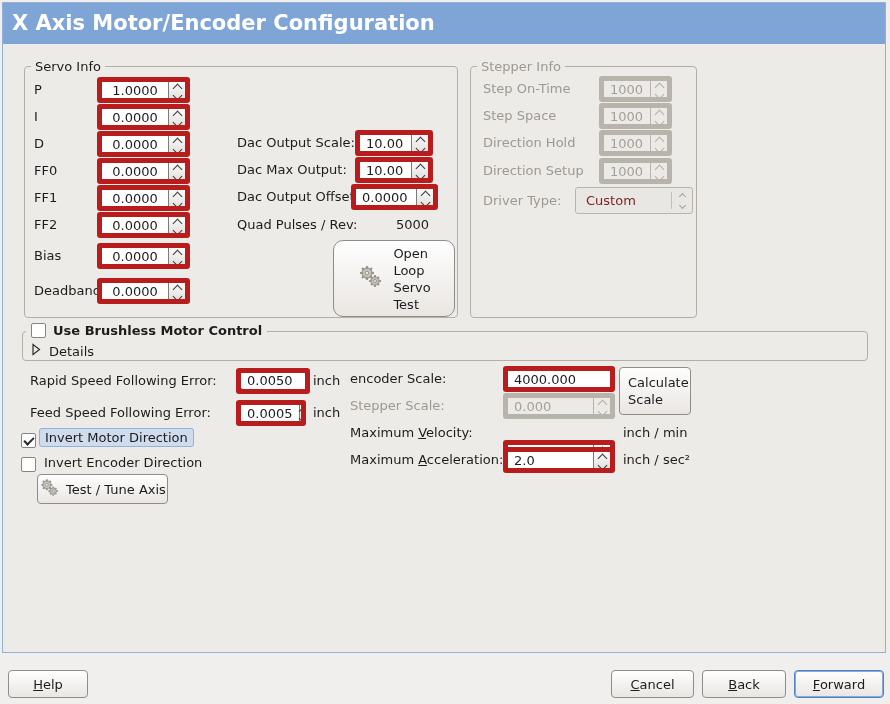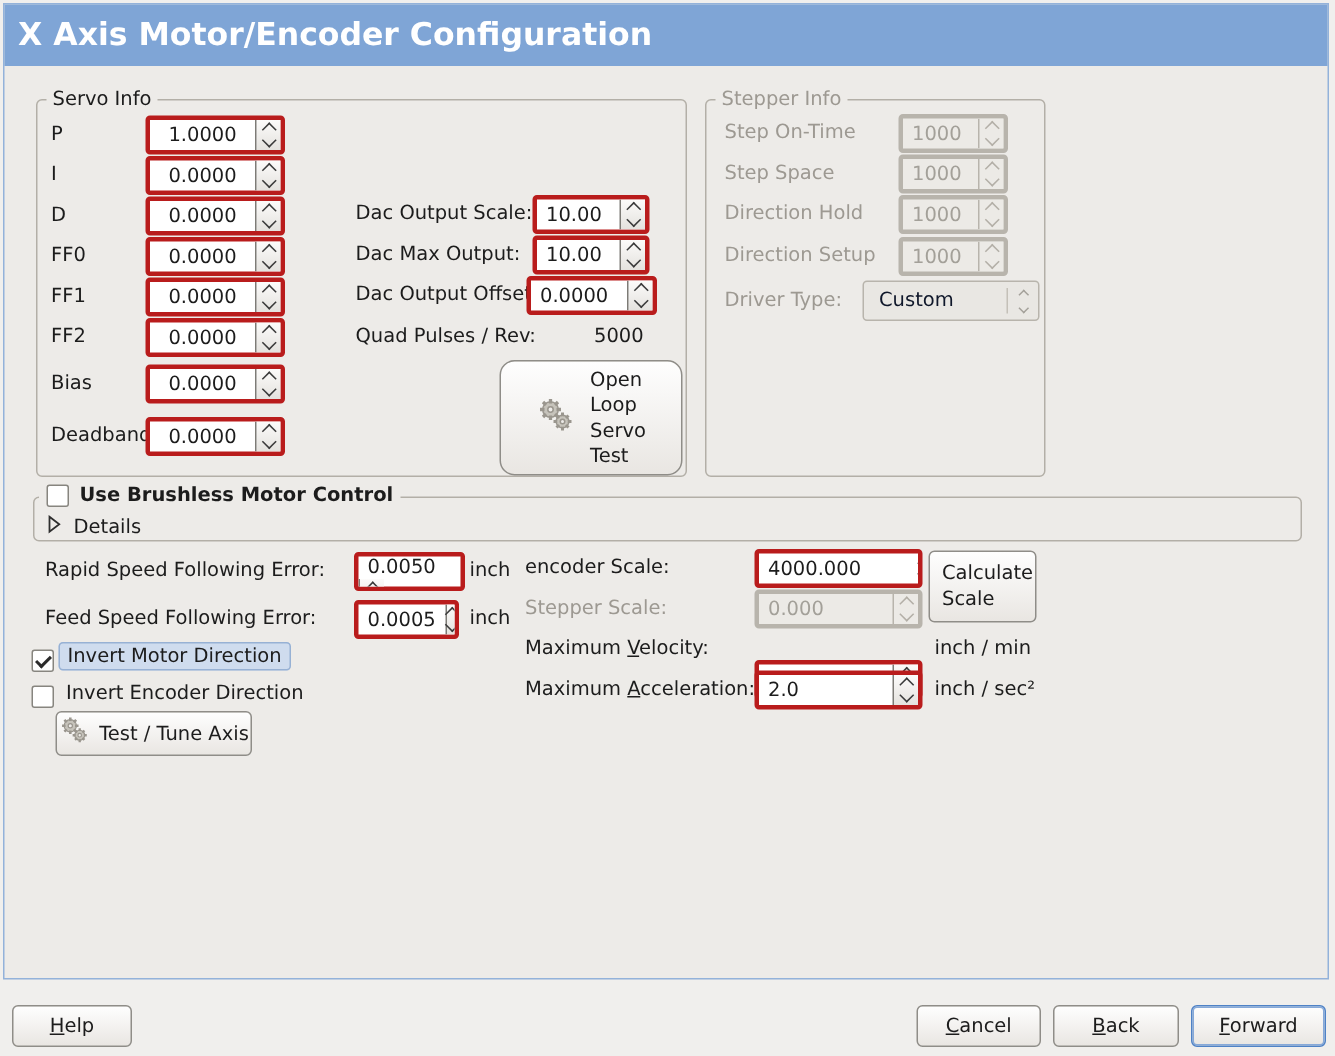--- a/index.html
+++ b/index.html
@@ -19,37 +19,37 @@
     line-height: 41px; padding-left: 9px; white-space: nowrap;
   }
   .lbl { position: absolute; white-space: nowrap; line-height: 26px; }
   .dis-txt { color: #9d9992; }
   .fieldset { position: absolute; border: 1px solid #b3afa7; border-radius: 4px; }
   .legend { position: absolute; background: #edebe8; padding: 0 4px; line-height: 15px; white-space: nowrap; }
   .legend-flex { position: absolute; background: #edebe8; padding: 0 5px; display: flex; align-items: center; gap: 7px; white-space: nowrap; }
 
   
   .spin { position: absolute; height: 26px; display: flex; background: #ffffff;
-          border: 3px solid #b91c1c; border-radius: 3px; overflow: hidden; }
+          border: 5px solid #b91c1c; border-radius: 3px; overflow: hidden; }
   .spin .val { flex: 1; display: flex; align-items: center; padding: 0 6px; }
   .spin.center .val { justify-content: center; }
   .spin .btns { width: 17px; border-left: 1px solid #7d7b76; display: flex; flex-direction: column;
                 background: linear-gradient(#fcfbfa, #e4e2de); }
   .spin .b { flex: 1; display: flex; align-items: center; justify-content: center; }
   .b.up::before { content: ""; width: 6px; height: 6px; border: solid #3a3a3a; border-width: 1.6px 1.6px 0 0;
                   transform: rotate(-45deg); margin-top: 3px; }
   .b.dn::before { content: ""; width: 6px; height: 6px; border: solid #3a3a3a; border-width: 1.6px 1.6px 0 0;
                   transform: rotate(135deg); margin-bottom: 3px; }
   .spin.dis { background: #eceae6; border-color: #b8b4ac; color: #a3a099; }
   .spin.dis .btns { border-color: #b8b4ac; background: #eceae6; }
   .spin.dis .b.up::before, .spin.dis .b.dn::before { border-color: #b3afa7; }
 
   
   .combo { position: absolute; display: flex; align-items: center; border: 1px solid #b8b4ac;
-           border-radius: 3px; background: #e9e7e3; color: #0f172a; }
+           border-radius: 3px; background: #e9e7e3; color: #7f1d1d; }
   .combo .ctext { flex: 1; padding-left: 10px; }
   .combo .sep { width: 1px; align-self: stretch; margin: 4px 0; background: #c4c0b8; }
   .combo .carrows { width: 20px; display: flex; flex-direction: column; align-items: center; justify-content: center; }
   .combo .carrows i { display: block; width: 5px; height: 5px; border: solid #a3a099; border-width: 1.4px 1.4px 0 0; }
   .combo .carrows i.cu { transform: rotate(-45deg); margin-bottom: 2px; }
   .combo .carrows i.cd { transform: rotate(135deg); margin-top: 2px; }
 
   
   .btn { position: absolute; background: linear-gradient(#fefefe, #e9e6e2); border: 1px solid #8f8d88;
          border-radius: 4px; display: flex; align-items: center; justify-content: center;

